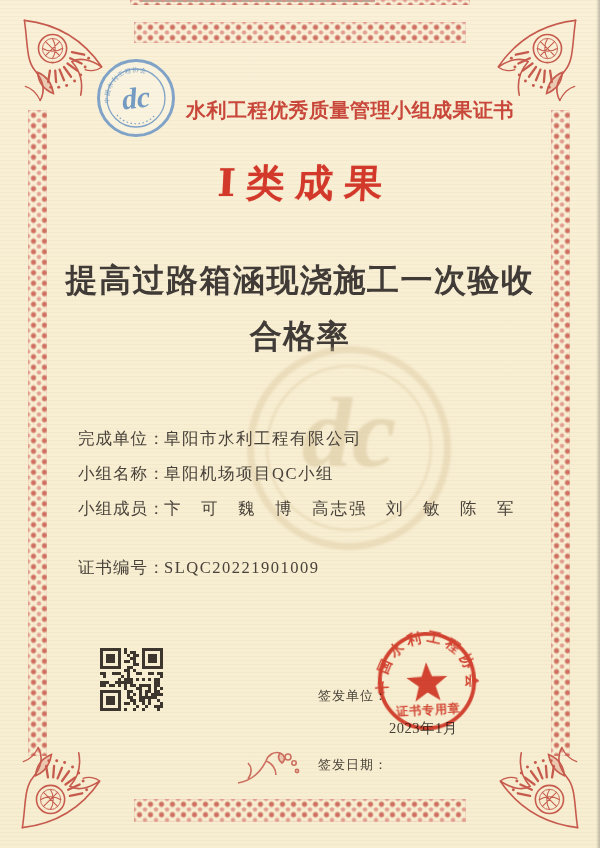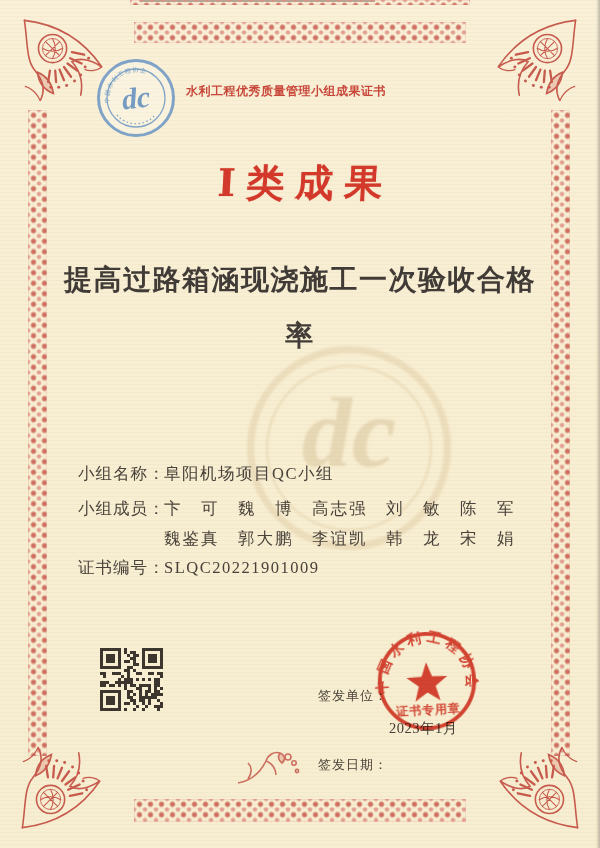--- a/index.html
+++ b/index.html
@@ -35,33 +35,33 @@
   .corner{position:absolute;width:88px;height:88px;}
   .corner-tl{left:20px;top:16px;}
   .corner-tr{left:492px;top:16px;transform:scaleX(-1);}
   .corner-bl{left:18px;top:744px;transform:scaleY(-1);}
   .corner-br{left:494px;top:744px;transform:scale(-1,-1);}
   .sprig{position:absolute;left:236px;top:747px;width:66px;height:42px;opacity:.85;}
 
   
   .logo{position:absolute;left:95px;top:57px;width:82px;height:82px;opacity:.85;filter:blur(.3px);}
   .header-title{
-    position:absolute;left:186px;top:83px;font-size:12px;font-weight:bold;
+    position:absolute;left:186px;top:97px;font-size:20px;font-weight:bold;
     color:#c8473a;letter-spacing:.5px;white-space:nowrap;
   }
 
   .class-label{
     position:absolute;left:0;top:158px;width:100%;text-align:center;
     font-size:38px;font-weight:bold;color:#d2392b;letter-spacing:11px;
     text-indent:11px;transform:skewX(-3deg);text-shadow:0 0 1px rgba(210,57,43,.4);
   }
 
   .achievement-title{
     position:absolute;left:58px;top:252px;width:484px;text-align:center;
-    font-size:28px;font-weight:bold;color:#403b36;letter-spacing:1.5px;line-height:56px;
+    font-size:32px;font-weight:bold;color:#403b36;letter-spacing:1.5px;line-height:56px;
     font-family:"Liberation Sans","DejaVu Sans",sans-serif;
   }
 
   
   .watermark{position:absolute;left:247px;top:346px;width:190px;height:190px;border-radius:50%;
     border:7px solid rgba(214,193,148,.45);filter:blur(1px);opacity:.8;}
   .watermark .inner-ring{position:absolute;left:12px;top:12px;right:12px;bottom:12px;
     border-radius:50%;border:2px solid rgba(214,193,148,.5);}
   .watermark .wm-monogram{position:absolute;left:0;top:22px;width:100%;text-align:center;
     font-size:100px;font-weight:bold;font-style:italic;color:rgba(206,184,138,.5);}
@@ -165,28 +165,28 @@
 
   <div class="class-label">Ⅰ类成果</div>
 
   <div class="achievement-title">提高过路箱涵现浇施工一次验收合格率</div>
 
   <div class="watermark">
     <div class="inner-ring"></div>
     <div class="wm-monogram">dc</div>
   </div>
 
+  <div class="field-row row-unit">
+    <span class="flabel">完成单位：</span><span class="fvalue">阜阳市水利工程有限公司</span>
+  </div>
   <div class="field-row row-members">
     <span class="flabel">小组成员：</span><span class="fvalue members">卞　可　魏　博　高志强　刘　敏　陈　军</span>
   </div>
   <div class="field-row row-group">
     <span class="flabel">小组名称：</span><span class="fvalue">阜阳机场项目QC小组</span>
-  </div>
-  <div class="field-row row-members2">
-    <span class="fvalue members">魏鉴真　郭大鹏　李谊凯　韩　龙　宋　娟</span>
   </div>
   <div class="field-row row-certno">
     <span class="flabel">证书编号：</span><span class="fvalue">SLQC20221901009</span>
   </div>
 
   <div class="qr">
       <div class="on"></div>
       <div class="on"></div>
       <div class="on"></div>
       <div class="on"></div>

